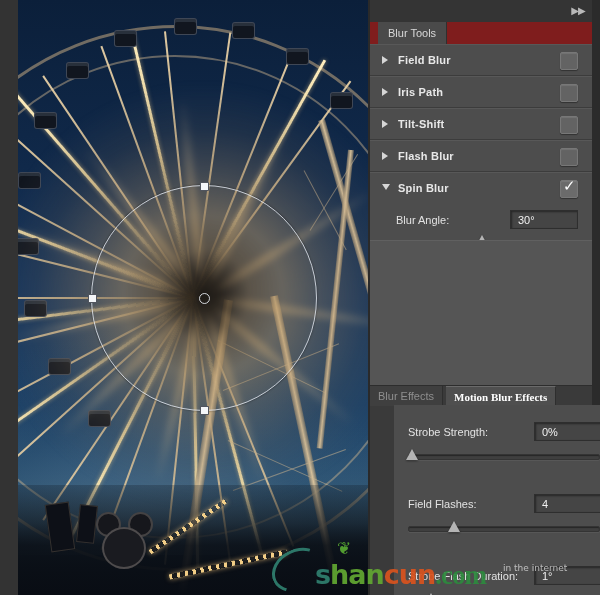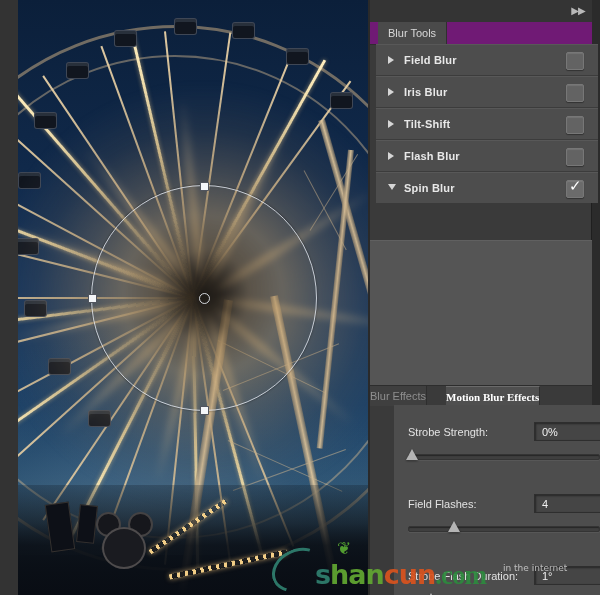--- a/index.html
+++ b/index.html
@@ -239,39 +239,39 @@
     color: #b9b9b9;
     font-size: 10px;
     line-height: 12px;
     text-align: center;
     letter-spacing: -1px;
   }
   #panel-tabstrip {
     position: absolute;
     left: 2px; top: 22px;
     width: 222px; height: 22px;
-    background: #701a75;
+    background: #7f1d1d;
     border-bottom: 1px solid #2e2e2e;
   }
   .panel-tab {
     position: absolute;
     top: 0;
     height: 22px;
     line-height: 22px;
     padding: 0 10px;
     font-size: 11px;
     color: #d8d8d8;
     background: #4a4a4a;
     border-right: 1px solid #2f2f2f;
     white-space: nowrap;
   }
 
   #tools-list {
     position: absolute;
-    left: 8px; top: 44px;
+    left: 2px; top: 44px;
     width: 222px;
   }
   .tool-row {
     position: relative;
     height: 30px;
     background: #4d4d4d;
     border-bottom: 1px solid #3c3c3c;
     border-top: 1px solid #585858;
   }
   .tool-row.open {
@@ -392,21 +392,21 @@
     left: 2px;
     width: 222px; height: 20px;
     background: #3a3a3a;
     border-top: 1px solid #2d2d2d;
   }
   .eff-tab {
     position: absolute;
     top: 0;
     height: 20px;
     line-height: 20px;
-    padding: 0 0;
+    padding: 0 8px;
     font-size: 11px;
     white-space: nowrap;
     border-right: 1px solid #2e2e2e;
   }
   .eff-tab.inactive {
     color: #8e8e8e;
     background: #3f3f3f;
   }
   .eff-tab.active {
     color: #ffffff;
@@ -594,21 +594,21 @@
     <div id="tools-list">
 
       <div class="tool-row">
         <div class="tri closed"></div>
         <div class="tool-label">Field Blur</div>
         <div class="tool-check"></div>
       </div>
 
       <div class="tool-row">
         <div class="tri closed"></div>
-        <div class="tool-label">Iris Blur</div>
+        <div class="tool-label">Iris Path</div>
         <div class="tool-check"></div>
       </div>
 
       <div class="tool-row">
         <div class="tri closed"></div>
         <div class="tool-label">Tilt-Shift</div>
         <div class="tool-check"></div>
       </div>
 
       <div class="tool-row">
@@ -618,20 +618,30 @@
       </div>
 
       <div class="tool-row open">
         <div class="tri openned"></div>
         <div class="tool-label">Spin Blur</div>
         <div class="tool-check checked">
             <span class="mark">✓</span>
           </div>
       </div>
 
+      <div class="tool-body">
+        <div class="field-row">
+          <div class="field-label">Blur Angle:</div>
+          <div class="field-value">30°</div>
+        </div>
+        <div class="slider">
+          <div class="track"></div>
+          <div class="thumb" id="thumb-angle" style="left: 48%;"></div>
+        </div>
+      </div>
     </div>
 
     <div id="panel-blank" style="top:240px; height:145px;"></div>
 
     <div id="effects-tabstrip" style="top:385px;">
       <div class="eff-tab inactive" style="left:0px;">Blur Effects</div>
       <div class="eff-tab active" style="left:76px;font-family:Liberation Serif, serif;">Motion Blur Effects</div>
     </div>
 
     <div id="effects-body" style="top:405px; height:190px;">

